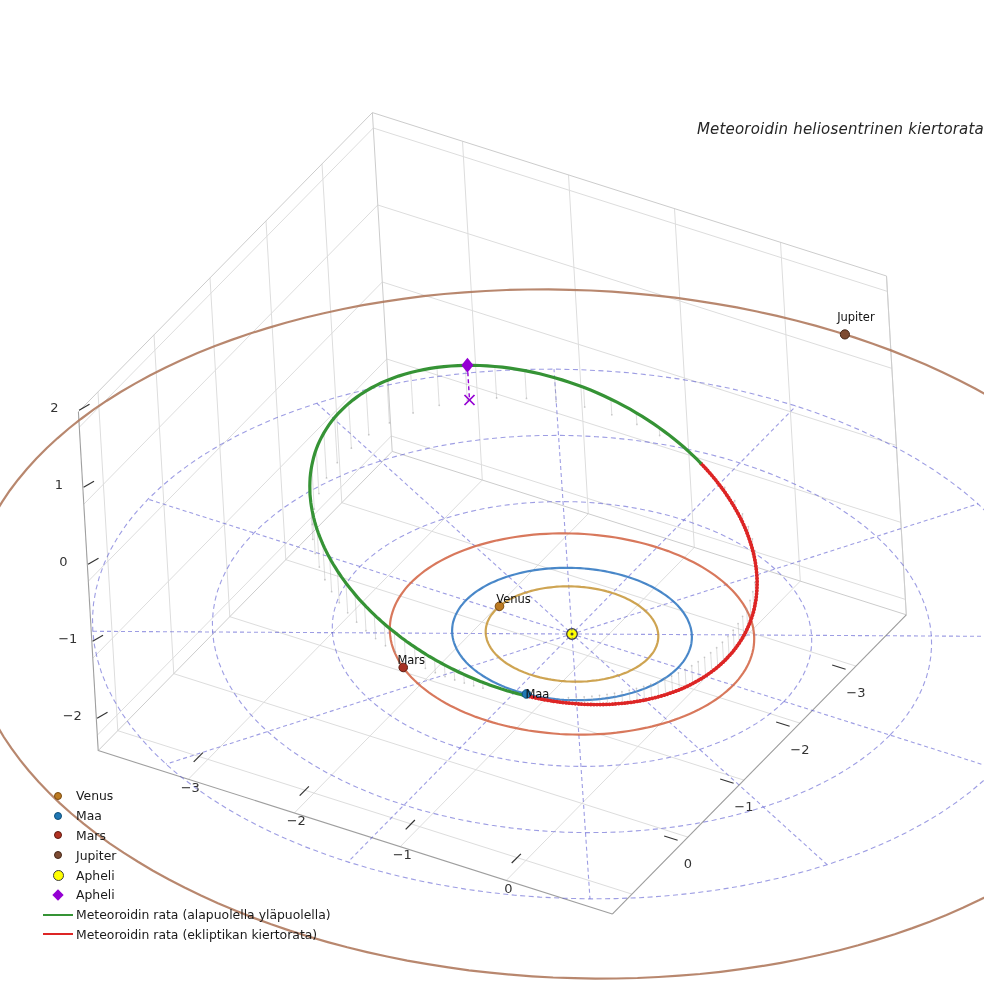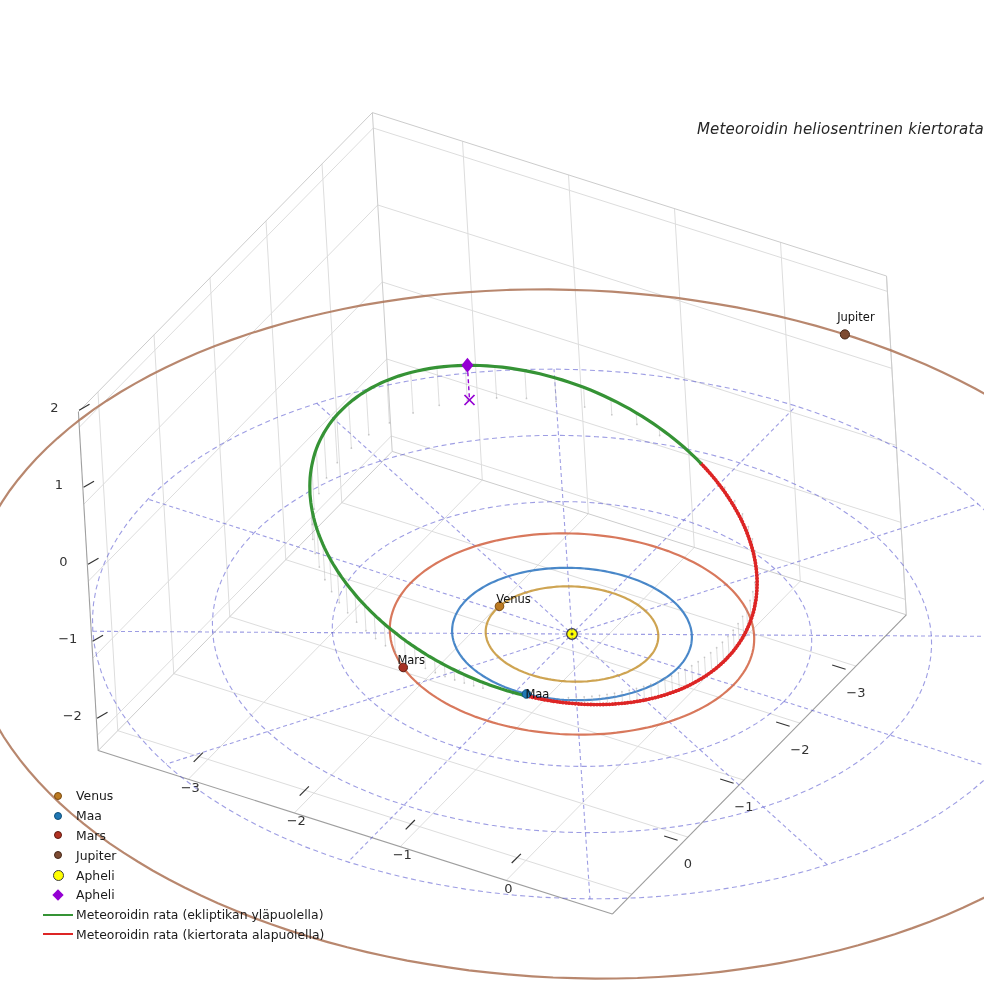--- a/index.html
+++ b/index.html
@@ -316,22 +316,22 @@
     <div class="lrow">
         <span class="lmark">
           <span class="m-diamond" style="background: rgb(148, 0, 211); border-color: rgb(148, 0, 211);"></span>
         </span>
         <span class="llabel">Apheli</span>
       </div>
     <div class="lrow">
         <span class="lmark">
           <span class="m-line" style="border-top-color: rgb(53, 147, 53);"></span>
         </span>
-        <span class="llabel">Meteoroidin rata (ekliptikan yläpuolella)</span>
+        <span class="llabel">Meteoroidin rata (alapuolella yläpuolella)</span>
       </div>
     <div class="lrow">
         <span class="lmark">
           <span class="m-line" style="border-top-color: rgb(221, 37, 37);"></span>
         </span>
-        <span class="llabel">Meteoroidin rata (kiertorata alapuolella)</span>
+        <span class="llabel">Meteoroidin rata (ekliptikan kiertorata)</span>
       </div>
   </div>
 </div>
 
 </body></html>

